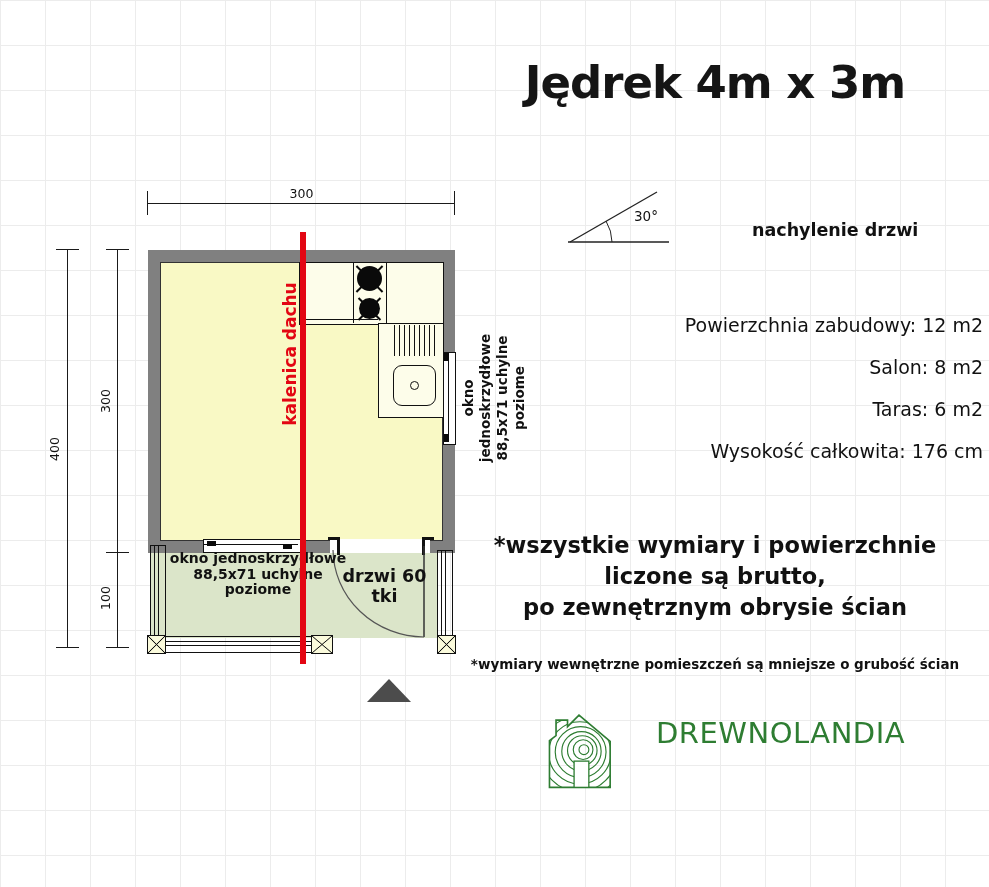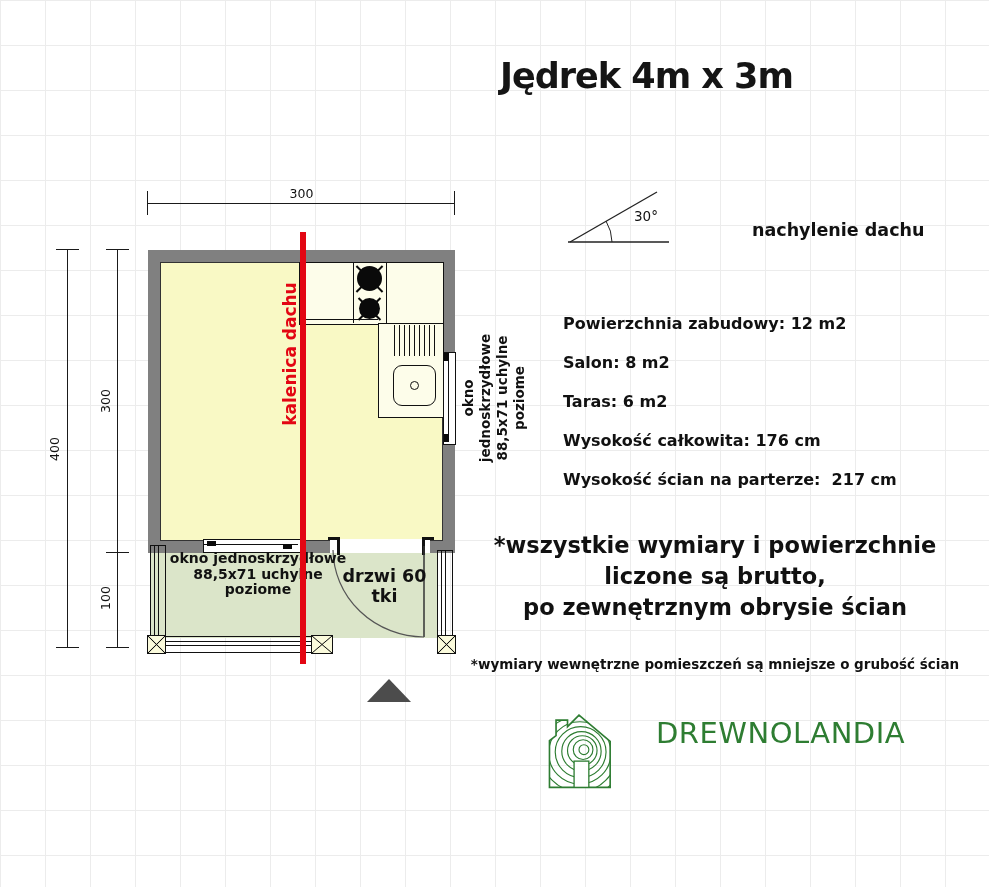--- a/index.html
+++ b/index.html
@@ -7,22 +7,22 @@
     position:relative;width:989px;height:887px;overflow:hidden;background:#fff;
     background-image:
       linear-gradient(to right, var(--grid-gray) 1px, transparent 1px),
       linear-gradient(to bottom, var(--grid-gray) 1px, transparent 1px);
     background-size:45px 45px;
     font-family:"DejaVu Sans", sans-serif;
     color:#111;
   }
   .abs{position:absolute;}
   
-  .title{left:500px;top:56px;width:430px;height:60px;font-size:35px;font-weight:700;
-         letter-spacing:-1px;color:#151515;}
+  .title{left:500px;top:56px;width:430px;height:60px;font-size:45px;font-weight:700;
+         text-align:center;letter-spacing:-1px;color:#151515;}
   
   .dline{background:#1a1a1a;z-index:1;}
   .dlabel{font-size:12.5px;color:#111;text-align:center;z-index:1;}
   .rot{transform:rotate(-90deg);transform-origin:center center;}
   
   .wall{left:148px;top:250px;width:307px;height:303px;background:var(--wall-gray);z-index:1;}
   .floor{left:160px;top:262px;width:281px;height:277px;background:var(--floor-yellow);
          border:1px solid #333;z-index:1;}
   .counter{background:var(--counter-cream);border:1px solid #111;z-index:2;}
   .thinline{background:#111;z-index:3;}
@@ -58,21 +58,21 @@
                font-weight:700;font-size:17px;text-align:center;z-index:9;white-space:nowrap;}
   
   .plab{font-weight:700;color:#111;z-index:6;text-align:center;}
   .win-right-label{left:412px;top:368px;width:155px;height:60px;font-size:13.5px;line-height:17px;}
   .win-bottom-label{left:168px;top:551px;width:180px;font-size:14px;line-height:15.5px;}
   .door-label{left:327px;top:566px;width:115px;font-size:17.5px;}
   
   .angle-label{left:634px;top:208px;width:40px;font-size:13.5px;z-index:2;}
   .roof-caption{left:752px;top:220px;width:220px;font-size:17.5px;font-weight:700;z-index:2;}
   .specs{left:563px;top:314px;width:420px;z-index:2;}
-  .specs p{margin:0 0 20px 0;font-size:16px;font-weight:700;white-space:pre-wrap;}
+  .specs p{margin:0 0 20px 0;font-size:19px;font-weight:400;white-space:pre-wrap;text-align:right;}
   .note-big{left:468px;top:530px;width:494px;font-size:22.5px;font-weight:700;
             line-height:31px;text-align:center;z-index:2;}
   .note-small{left:468px;top:656px;width:494px;font-size:13.5px;font-weight:700;
               text-align:center;z-index:2;}
   
   .logo-house{left:538px;top:705px;z-index:2;}
   .logo-brand{left:656px;top:716px;width:300px;font-size:29px;font-weight:400;
               color:var(--logo-green);letter-spacing:0.5px;z-index:2;}
   .logo-tagline{left:630px;top:747px;width:300px;font-size:15.5px;color:var(--logo-green-light);
                 letter-spacing:0.9px;z-index:2;}
@@ -166,28 +166,27 @@
     <div>poziome</div>
   </div>
   <div class="abs plab win-bottom-label">
     <div>okno jednoskrzydłowe</div>
     <div>88,5x71 uchylne</div>
     <div>poziome</div>
   </div>
   <div class="abs plab door-label">drzwi 60 tki</div>
 
   <div class="abs angle-label">30°</div>
-  <div class="abs roof-caption">nachylenie dachu</div>
+  <div class="abs roof-caption">nachylenie drzwi</div>
 
   <div class="abs specs">
     <p>Powierzchnia zabudowy: 12 m2</p>
     <p>Salon: 8 m2</p>
     <p>Taras: 6 m2</p>
     <p>Wysokość całkowita: 176 cm</p>
-    <p>Wysokość ścian na parterze:  217 cm</p>
   </div>
 
   <div class="abs note-big">
     <div>*wszystkie wymiary i powierzchnie</div>
     <div>liczone są brutto,</div>
     <div>po zewnętrznym obrysie ścian</div>
   </div>
   <div class="abs note-small">*wymiary wewnętrzne pomieszczeń są mniejsze o grubość ścian</div>
 
   <div class="abs triangle"></div>

